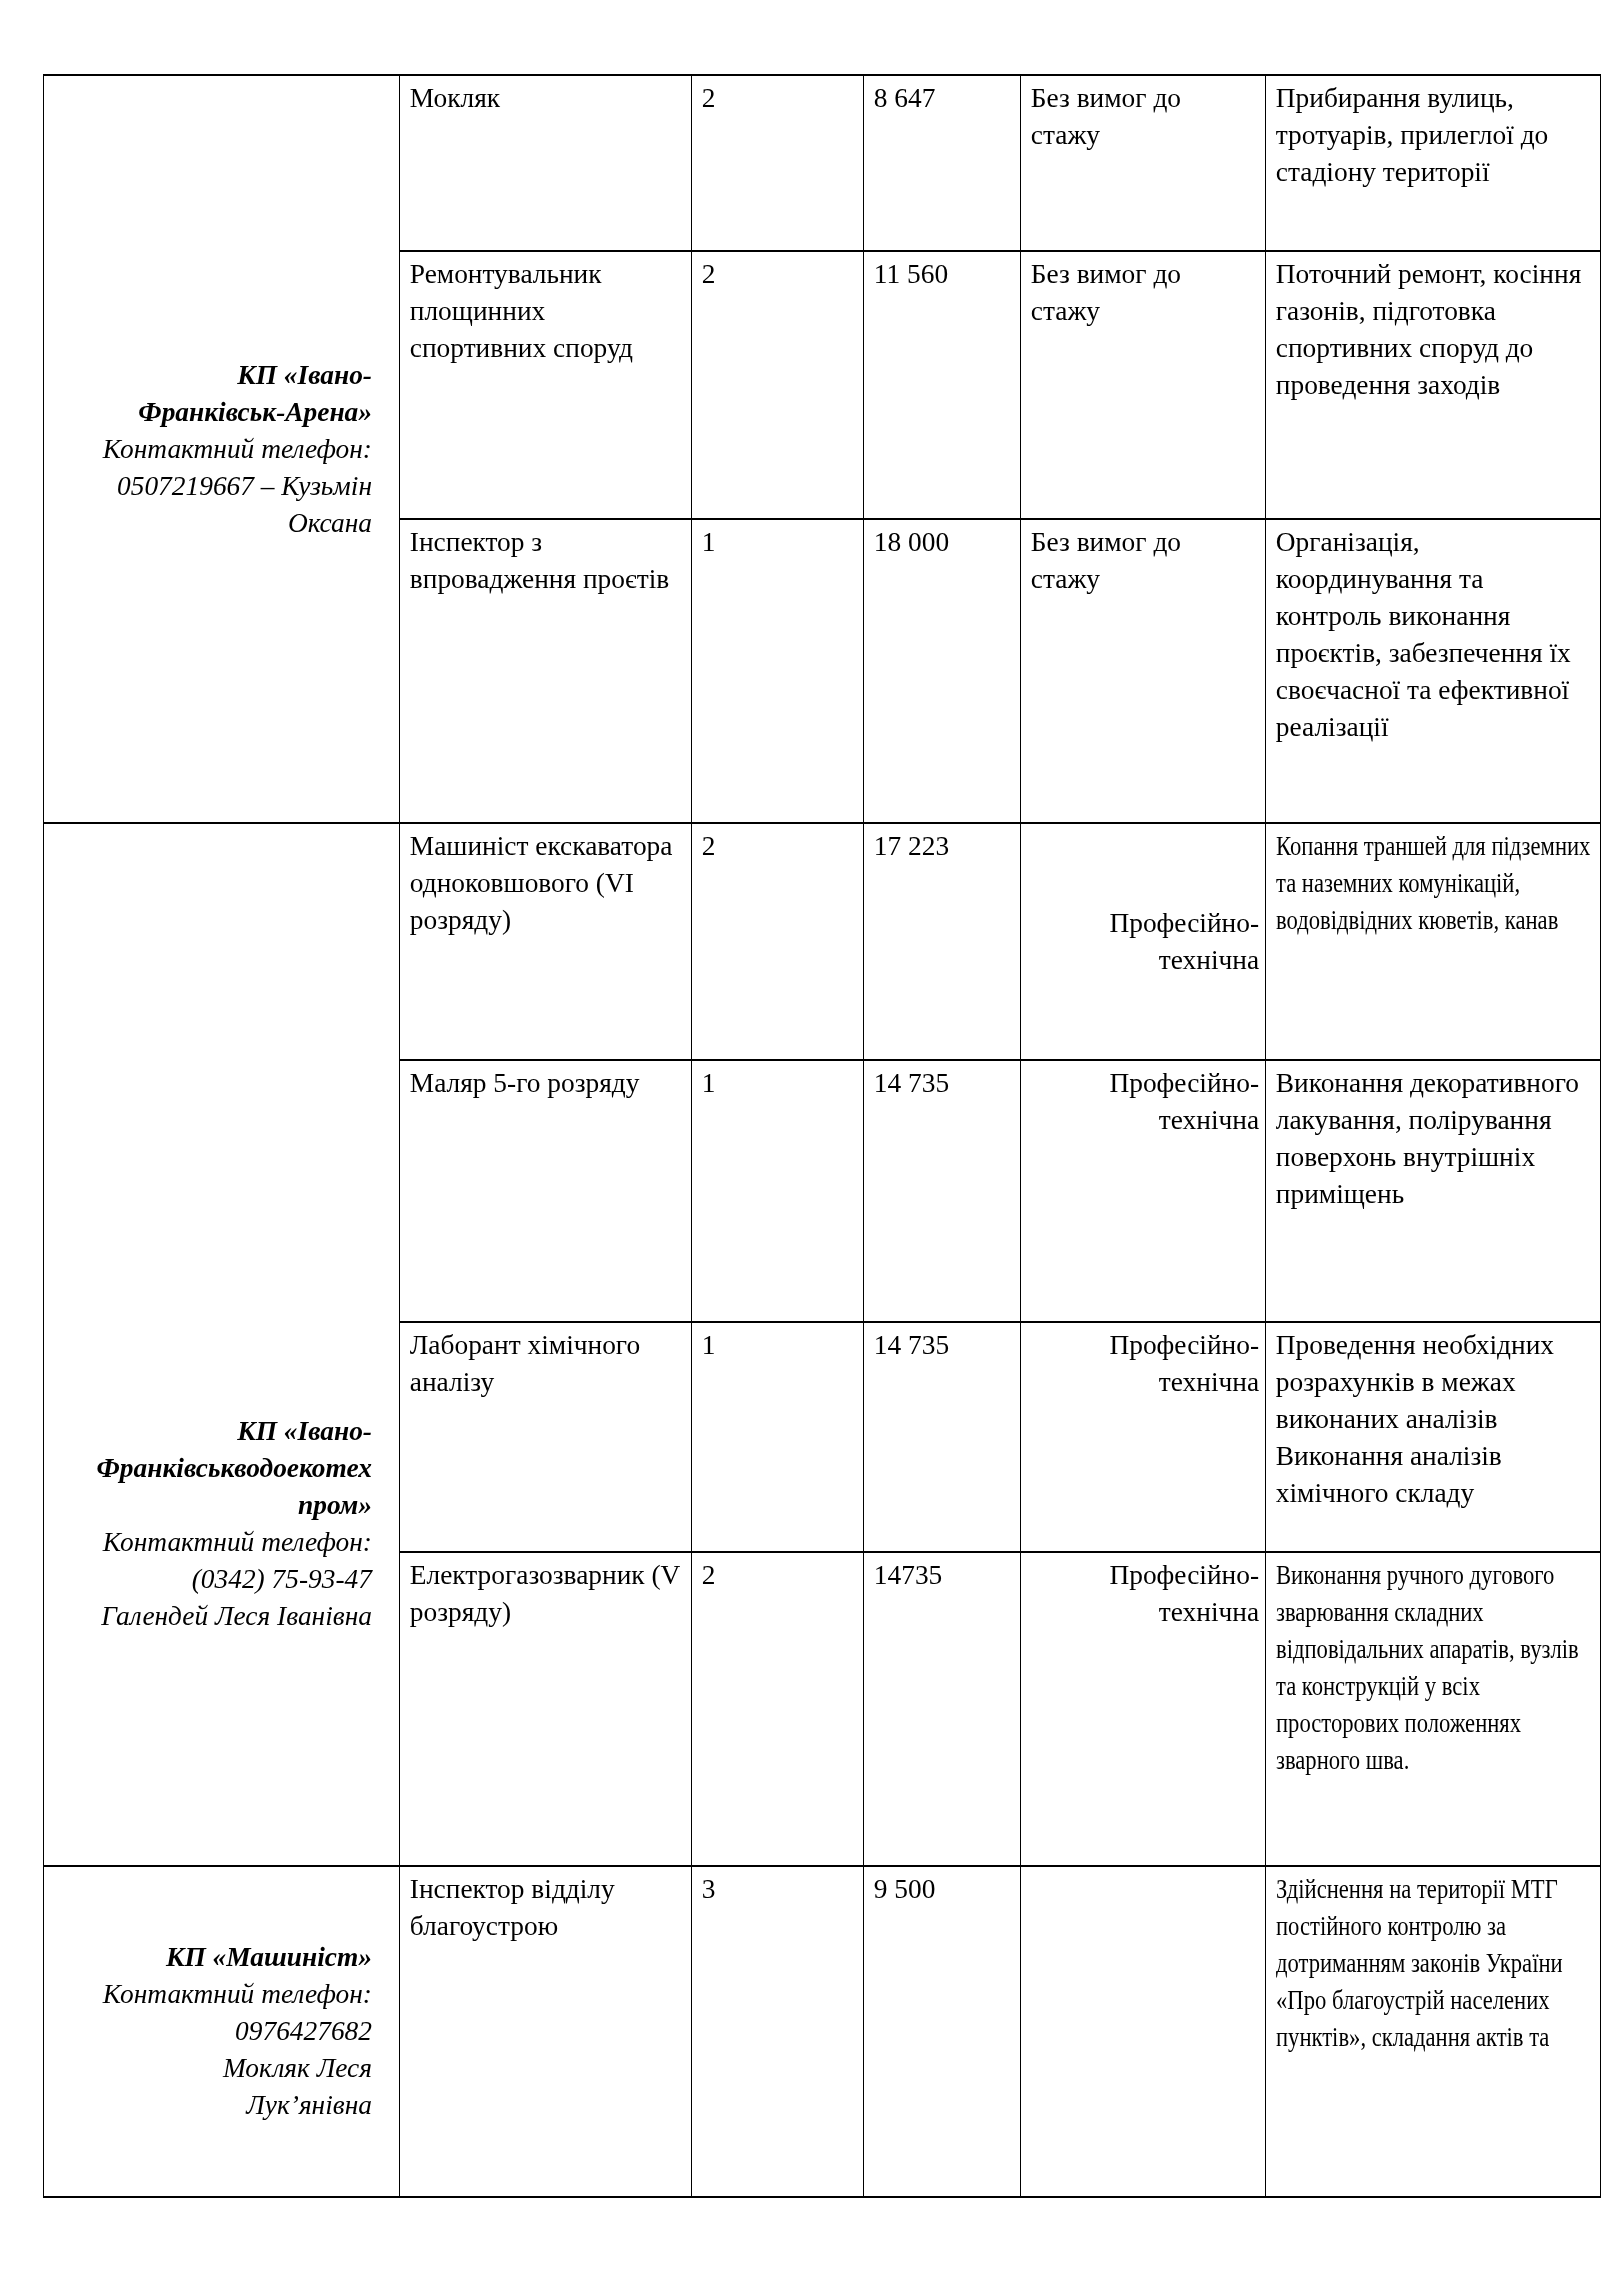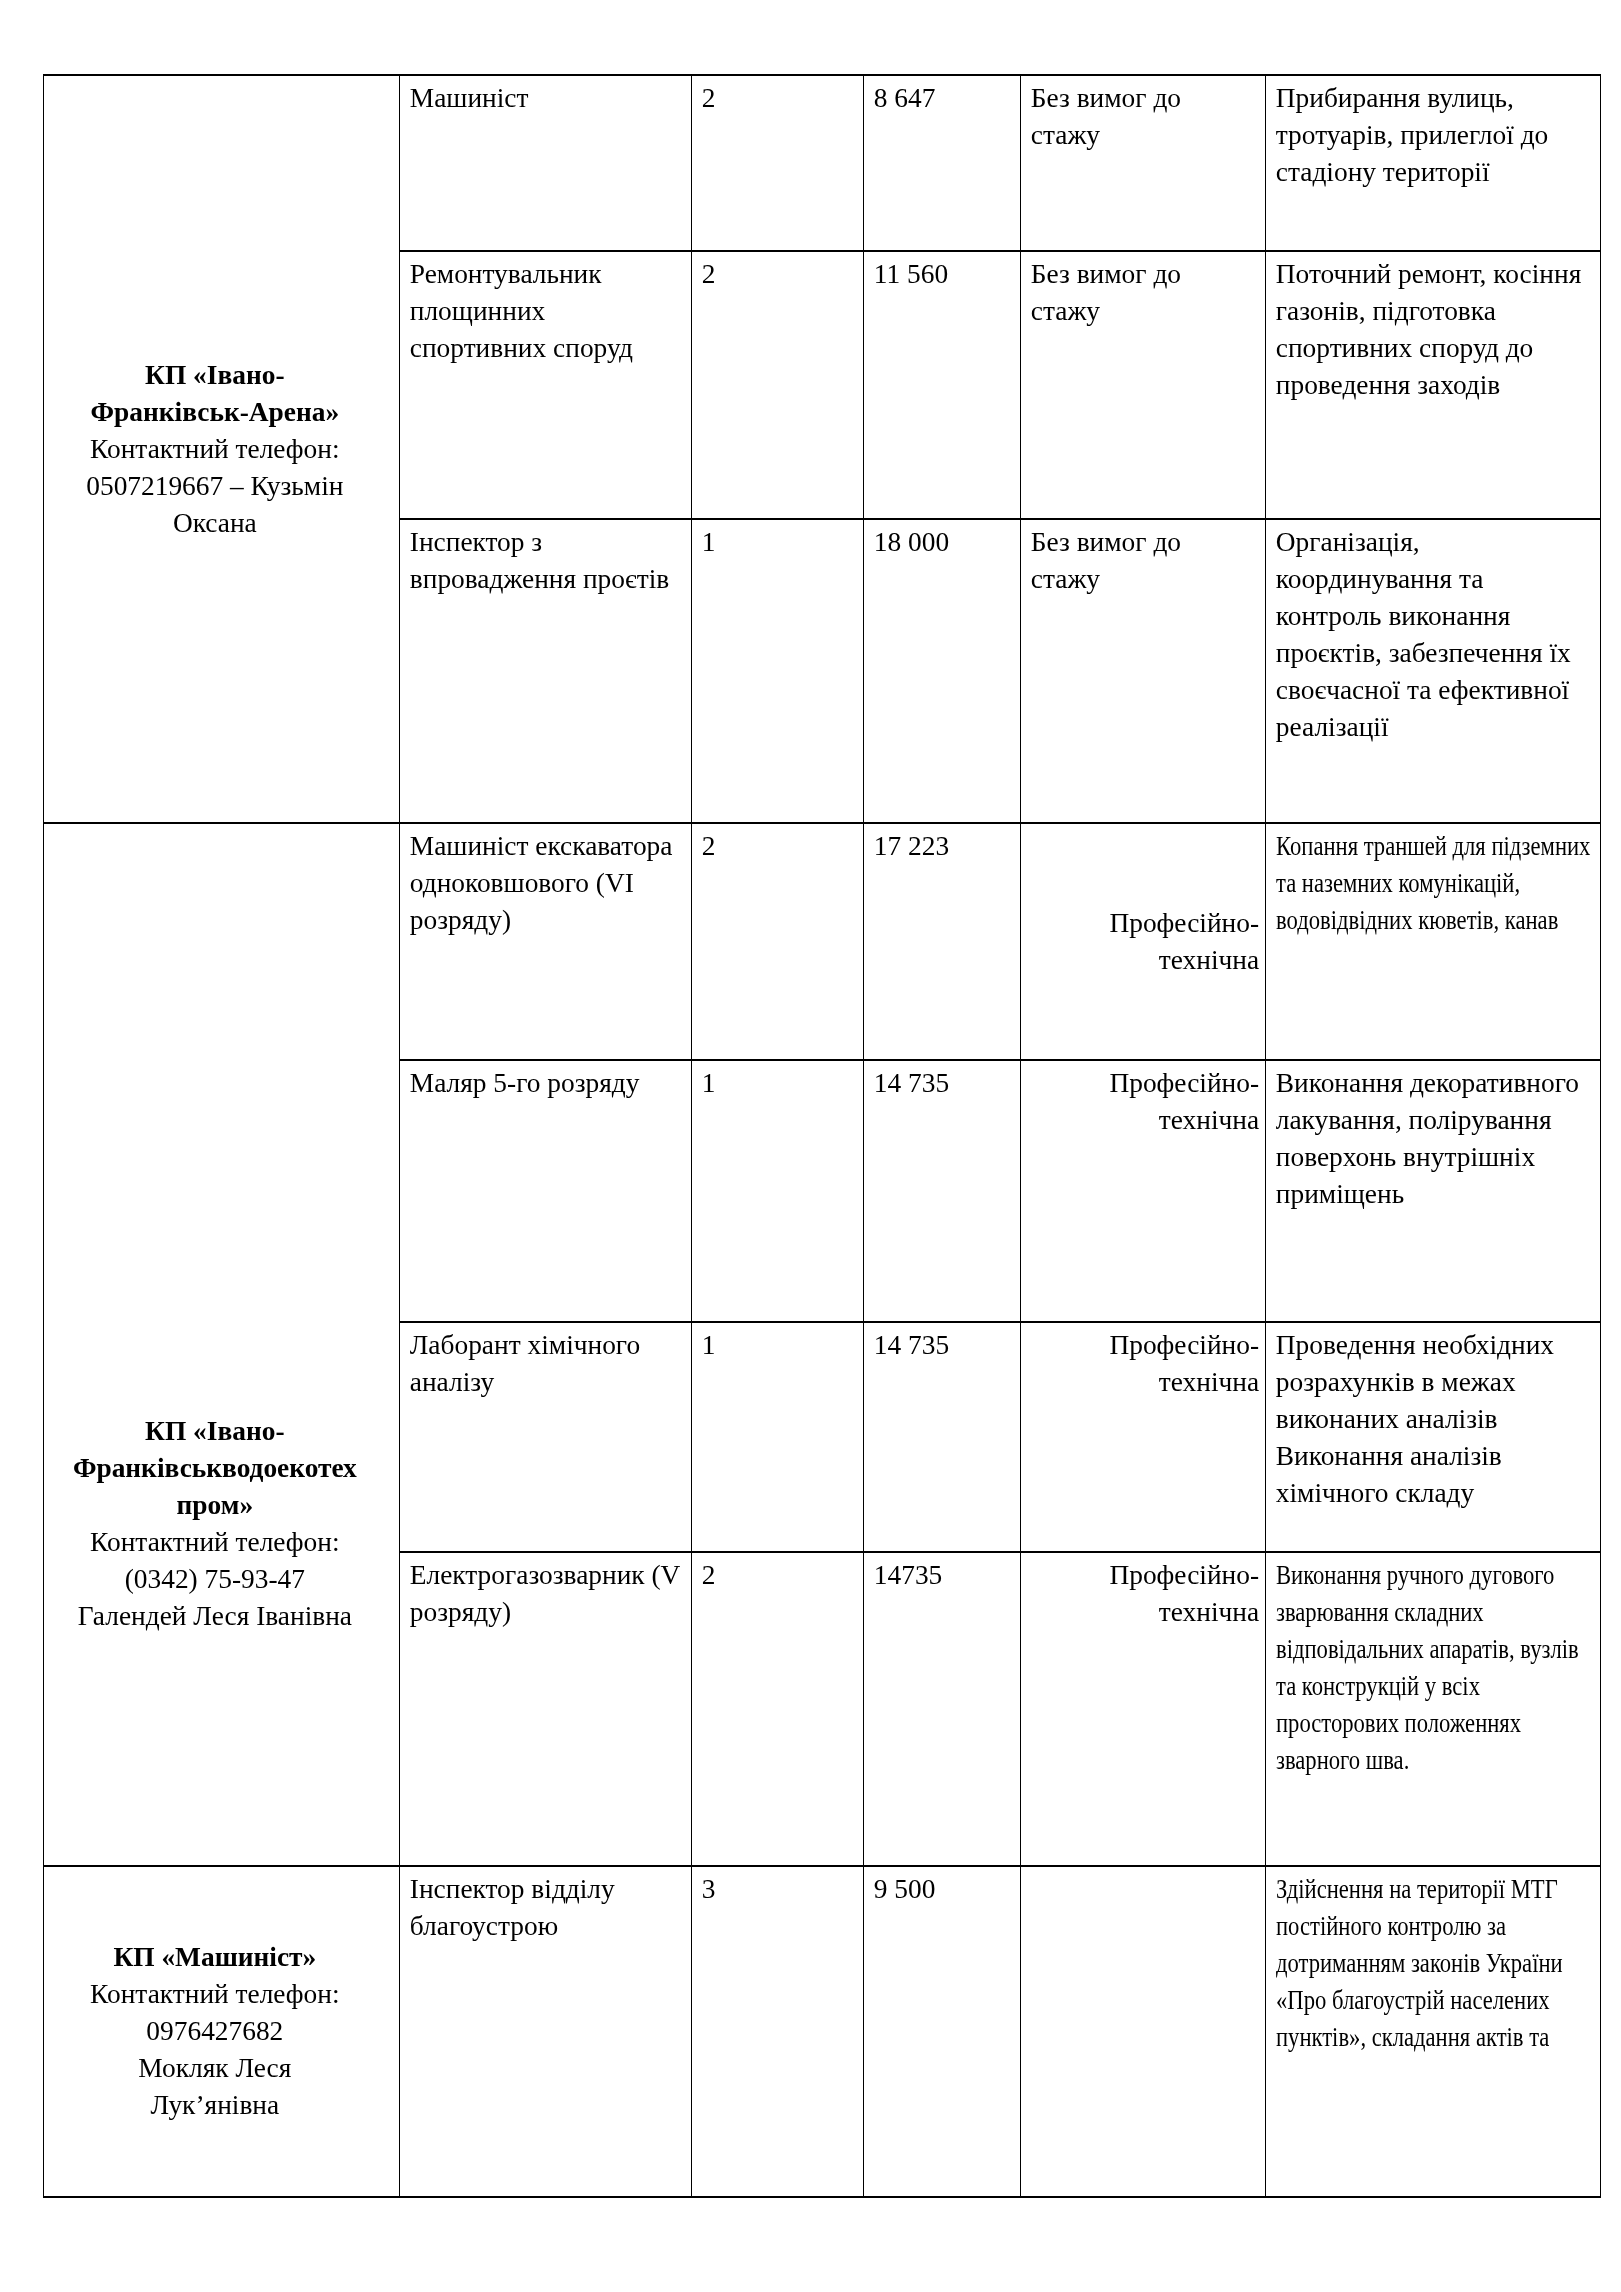--- a/index.html
+++ b/index.html
@@ -28,24 +28,25 @@
     border-left: 1px solid #000;
     border-right: 1px solid #000;
     border-top: 2px solid #000;
     border-bottom: 2px solid #000;
     vertical-align: top;
     padding: 3.9px 9.8px;
     overflow: hidden;
     word-wrap: break-word;
   }
   td.employer-cell {
-    text-align: center;
+    text-align: right;
     vertical-align: middle;
     padding-left: 13.7px;
     padding-right: 27px;
+    font-style: italic;
   }
   td.employer-cell.shift-down {
     padding-top: 363px;
   }
   .employer-name {
     font-weight: bold;
     white-space: pre-line;
   }
   .employer-contact {
     white-space: pre-line;
@@ -82,21 +83,21 @@
 
   <tbody>
       <tr style="height:176px">
     <td class="employer-cell" rowspan="3">
       <div class="employer-name">КП «Івано-
 Франківськ-Арена»</div>
       <div class="employer-contact">Контактний телефон:
 0507219667 – Кузьмін
 Оксана</div>
     </td>
-    <td>Машиніст</td>
+    <td>Мокляк</td>
     <td>2</td>
     <td>8 647</td>
     <td>Без вимог до стажу</td>
     <td class="duties-cell">Прибирання вулиць, тротуарів, прилеглої до стадіону території</td>
   </tr>
   <tr style="height:268px">
     <td>Ремонтувальник площинних спортивних споруд</td>
     <td>2</td>
     <td>11 560</td>
     <td>Без вимог до стажу</td>

